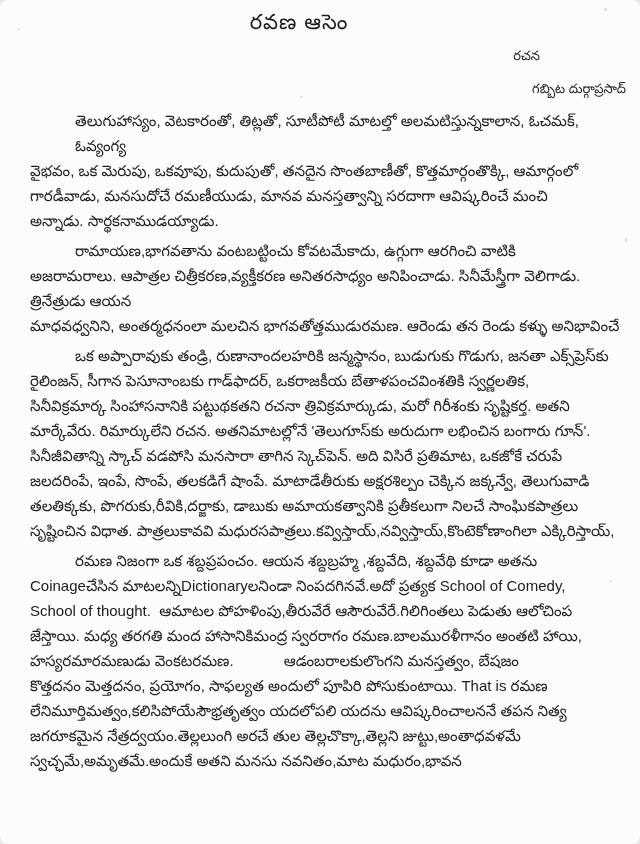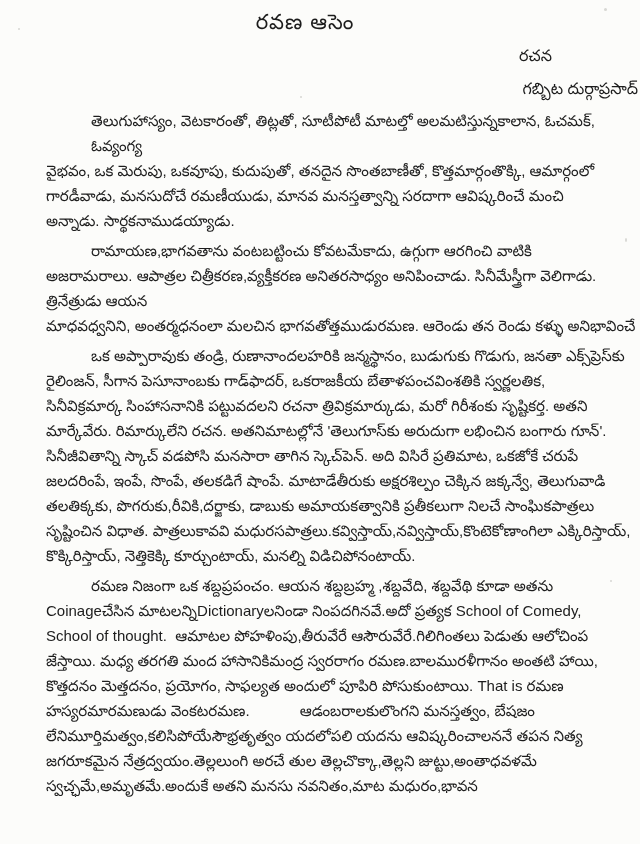--- a/index.html
+++ b/index.html
@@ -12,50 +12,51 @@
     font-family: "Liberation Sans", "DejaVu Sans", sans-serif;
     background: #e8e8e8;
   }
   .page {
     position: relative;
     width: 640px;
     height: 844px;
     background: var(--bg);
     color: var(--ink);
     overflow: hidden;
-    padding: 6px 0 0 30px;
+    padding: 6px 12px 0 30px;
+    border-radius: 8px;
   }
   .doc-title {
     text-align: center;
     font-size: 21px;
     font-weight: normal;
     letter-spacing: 1px;
     padding-right: 60px;
     margin-top: 4px;
     white-space: pre-wrap;
   }
   .byline {
     text-align: right;
-    font-size: 16px;
+    font-size: 13px;
     line-height: 20px;
     margin-top: 7px;
   }
   .byline-label {
     padding-right: 88px;
   }
   .byline-author {
     padding-right: 2px;
     margin-top: 13px;
   }
   .doc-body {
     margin-top: 9px;
     font-size: 15px;
     line-height: 25px;
   }
-  .paragraph { margin-top: 0; margin-left: 16px; }
+  .paragraph { margin-top: 0; }
   .paragraph + .paragraph { margin-top: 5px; }
   .line {
     white-space: pre-wrap;
     min-height: 25px;
   }
   .line.indent { padding-left: 45px; }
   
   .speck {
     position: absolute;
     background: #b9b9b4;
@@ -95,33 +96,32 @@
       </div>
       <div class="paragraph">
         <div class="line indent">రామాయణ,భాగవతాను వంటబట్టించు కోవటమేకాదు, ఉగ్గుగా ఆరగించి వాటికి</div>
         <div class="line">అజరామరాలు. ఆపాత్రల చిత్రీకరణ,వ్యక్తీకరణ అనితరసాధ్యం అనిపించాడు. సినీమేస్త్రీగా వెలిగాడు.</div>
         <div class="line">త్రినేత్రుడు ఆయన</div>
         <div class="line">మాధవధ్వనిని, అంతర్మధనంలా మలచిన భాగవతోత్తముడురమణ. ఆరెండు తన రెండు కళ్ళు అనిభావించే</div>
       </div>
       <div class="paragraph">
         <div class="line indent">ఒక అప్పారావుకు తండ్రి, రుణానాందలహరికి జన్మస్థానం, బుడుగుకు గొడుగు, జనతా ఎక్స్‌ప్రెస్‌కు</div>
         <div class="line">రైలింజన్, సీగాన పెసూనాంబకు గాడ్‌ఫాదర్, ఒకరాజకీయ బేతాళపంచవింశతికి స్వర్ణలతిక,</div>
-        <div class="line">సినీవిక్రమార్క సింహాసనానికి పట్టువదలని రచనా త్రివిక్రమార్కుడు, మరో గిరీశంకు సృష్టికర్త. అతని</div>
+        <div class="line">సినీవిక్రమార్క సింహాసనానికి పట్టుథకతని రచనా త్రివిక్రమార్కుడు, మరో గిరీశంకు సృష్టికర్త. అతని</div>
         <div class="line">మార్కేవేరు. రిమార్కులేని రచన. అతనిమాటల్లోనే 'తెలుగూస్‌కు అరుదుగా లభించిన బంగారు గూన్'.</div>
         <div class="line">సినీజీవితాన్ని స్కాచ్ వడపోసి మనసారా తాగిన స్కెచ్‌పెన్. అది విసిరే ప్రతిమాట, ఒకజోకే చరుపే</div>
         <div class="line">జలదరింపే, ఇంపే, సొంపే, తలకడిగే షాంపే. మాటాడేతీరుకు అక్షరశిల్పం చెక్కిన జక్కన్వే, తెలుగువాడి</div>
         <div class="line">తలతిక్కకు, పొగరుకు,రీవికి,దర్జాకు, డాబుకు అమాయకత్వానికి ప్రతీకలుగా నిలచే సాంఘికపాత్రలు</div>
         <div class="line">సృష్టించిన విధాత. పాత్రలుకావవి మధురసపాత్రలు.కవ్విస్తాయ్,నవ్విస్తాయ్,కొంటెకోణాంగిలా ఎక్కిరిస్తాయ్,</div>
-        <div class="line">కొక్కిరిస్తాయ్, నెత్తికెక్కి కూర్చుంటాయ్, మనల్ని విడిచిపోనంటాయ్.</div>
       </div>
       <div class="paragraph">
         <div class="line indent">రమణ నిజంగా ఒక శబ్దప్రపంచం. ఆయన శబ్దబ్రహ్మ ,శబ్దవేది, శబ్దవేథి కూడా అతను</div>
         <div class="line">Coinageచేసిన మాటలన్నిDictionaryలనిండా నింపదగినవే.అదో ప్రత్యక School of Comedy,</div>
         <div class="line">School of thought.  ఆమాటల పోహళింపు,తీరువేరే ఆసౌరువేరే.గిలిగింతలు పెడుతు ఆలోచింప</div>
         <div class="line">జేస్తాయి. మధ్య తరగతి మంద హాసానికిమంద్ర స్వరరాగం రమణ.బాలమురళీగానం అంతటి హాయి,</div>
+        <div class="line">హస్యరమారమణుడు వెంకటరమణ.            ఆడంబరాలకులొంగని మనస్తత్వం, బేషజం</div>
         <div class="line">కొత్తదనం మెత్తదనం, ప్రయోగం, సాఫల్యత అందులో పూపిరి పోసుకుంటాయి. That is రమణ</div>
-        <div class="line">హస్యరమారమణుడు వెంకటరమణ.            ఆడంబరాలకులొంగని మనస్తత్వం, బేషజం</div>
         <div class="line">లేనిమూర్తిమత్వం,కలిసిపోయేసౌభ్రతృత్వం యదలోపలి యదను ఆవిష్కరించాలననే తపన నిత్య</div>
         <div class="line">జగరూకమైన నేత్రద్వయం.తెల్లలుంగి అరచే తుల తెల్లచొక్కా,తెల్లని జుట్టు,అంతాధవళమే</div>
         <div class="line">స్వచ్ఛమే,అమృతమే.అందుకే అతని మనసు నవనితం,మాట మధురం,భావన</div>
       </div>
     </div>
 </div>
 
 </body></html>

